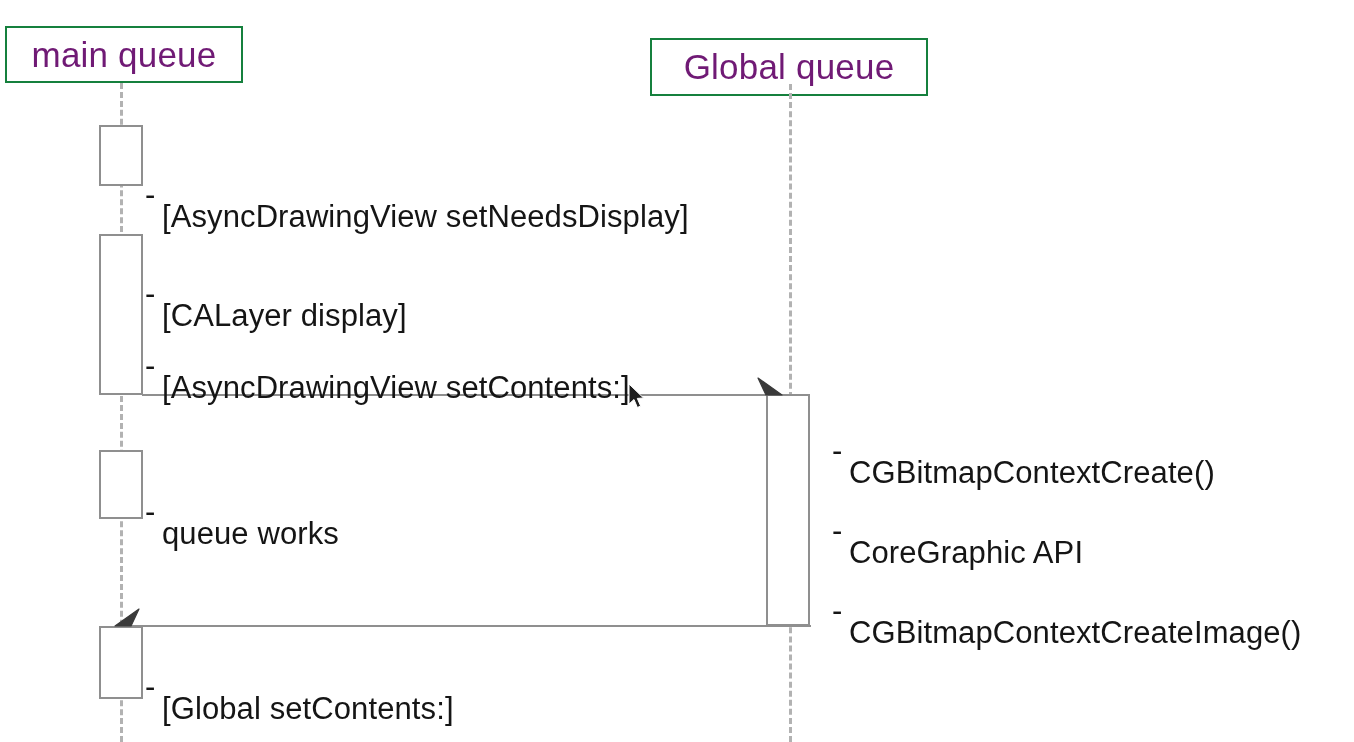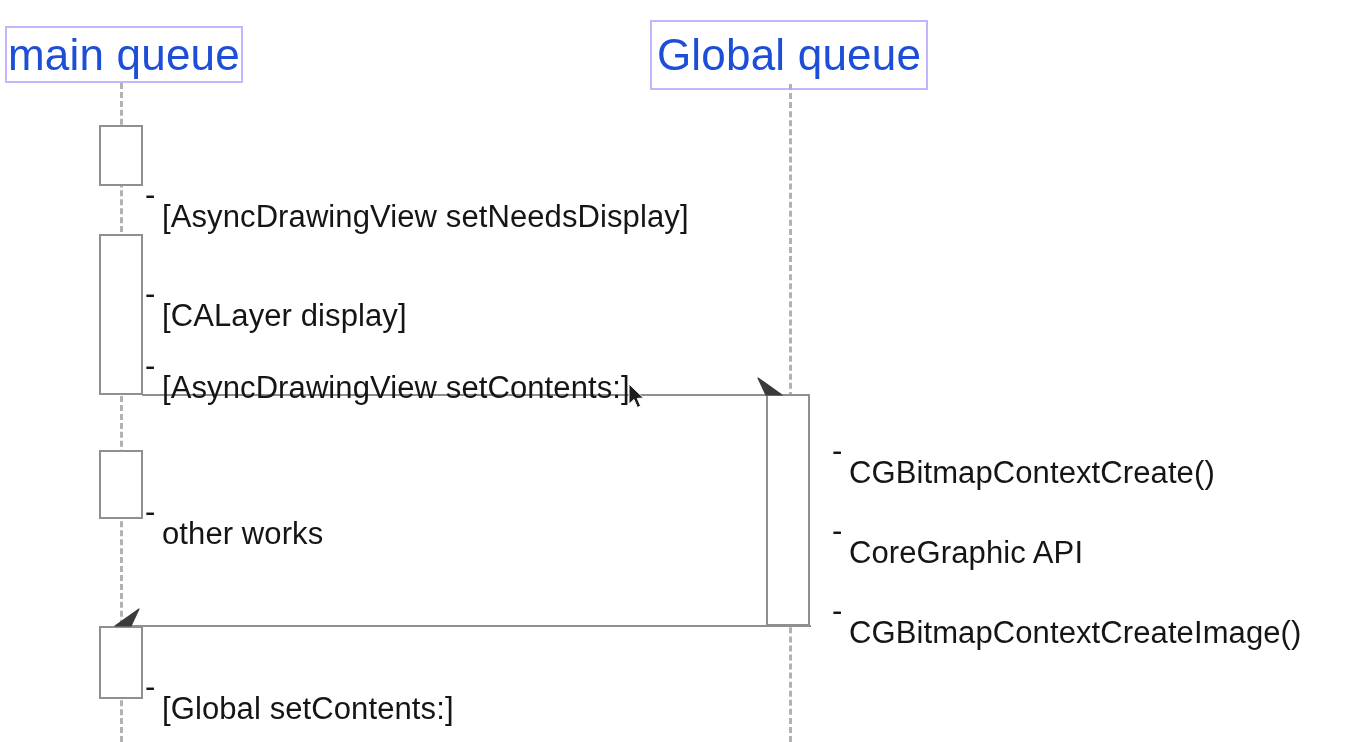--- a/index.html
+++ b/index.html
@@ -16,33 +16,33 @@
     width: 1354px;
     height: 742px;
     background: #ffffff;
     overflow: hidden;
   }
 
   
   .lifeline-box {
     position: absolute;
     box-sizing: border-box;
-    border: 2px solid #c4b5fd;
+    border: 2px solid #15803d;
     background: #ffffff;
     display: flex;
     align-items: center;
     justify-content: center;
-    color: #1d4ed8;
-    font-size: 44px;
+    color: #701a75;
+    font-size: 35px;
     font-weight: 400;
     letter-spacing: 0.2px;
     white-space: nowrap;
   }
   #lifeline-box-main  { left: 5px;   top: 26px; width: 238px; height: 57px; }
-  #lifeline-box-global{ left: 650px; top: 20px; width: 278px; height: 70px; }
+  #lifeline-box-global{ left: 650px; top: 38px; width: 278px; height: 58px; }
 
   
   .lifeline-dash {
     position: absolute;
     width: 0;
     border-left: 3px dashed #b2b2b2;
   }
   #lifeline-dash-main   { left: 120px; top: 83px;  height: 659px; }
   #lifeline-dash-global { left: 789px; top: 84px;  height: 658px; }
 
@@ -160,21 +160,21 @@
     <span class="step-text">[CALayer display]</span>
   </div>
 
   <div class="step-label" id="label-display-layer">
     <span class="bullet-dash">-</span>
     <span class="step-text">[AsyncDrawingView setContents:]</span>
   </div>
 
   <div class="step-label" id="label-other-works">
     <span class="bullet-dash">-</span>
-    <span class="step-text">other works</span>
+    <span class="step-text">queue works</span>
   </div>
 
   <div class="step-label" id="label-calayer-setcontents">
     <span class="bullet-dash">-</span>
     <span class="step-text">[Global setContents:]</span>
   </div>
 
   <div class="step-label" id="label-cgbitmap-create">
     <span class="bullet-dash">-</span>
     <span class="step-text">CGBitmapContextCreate()</span>

